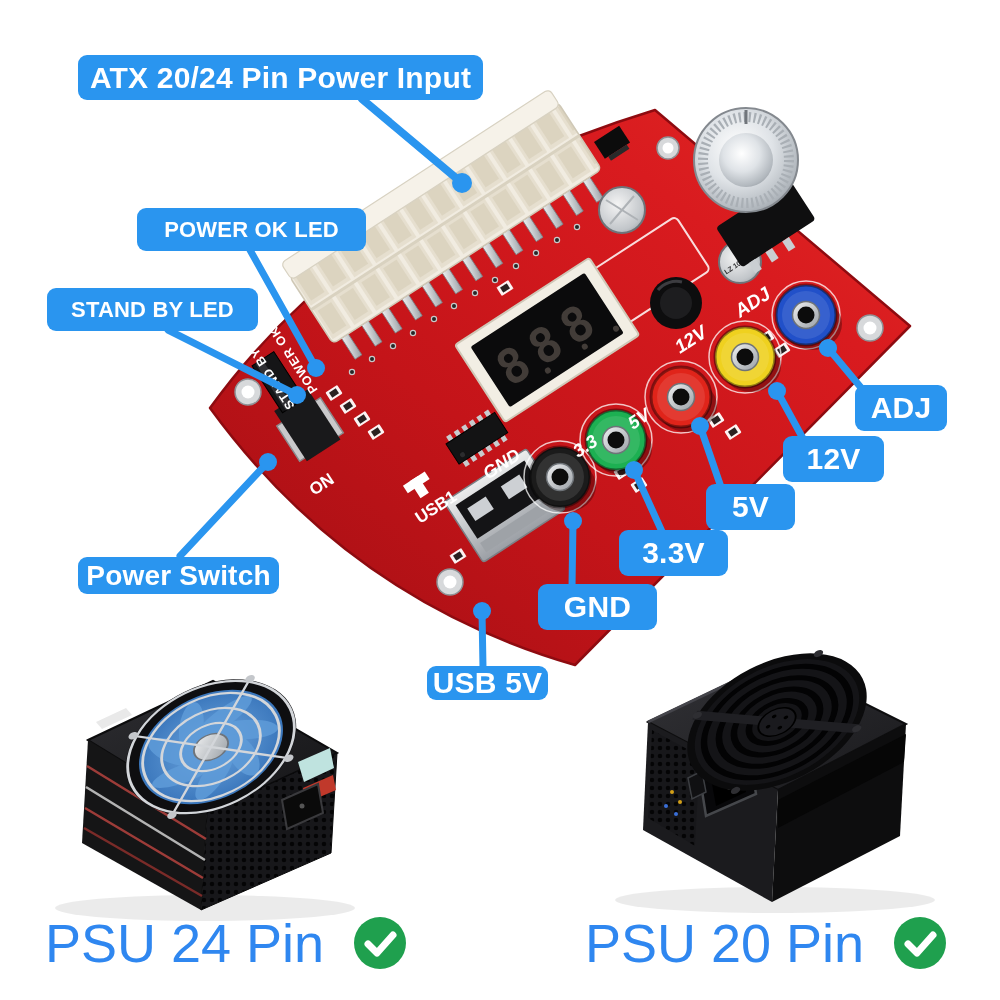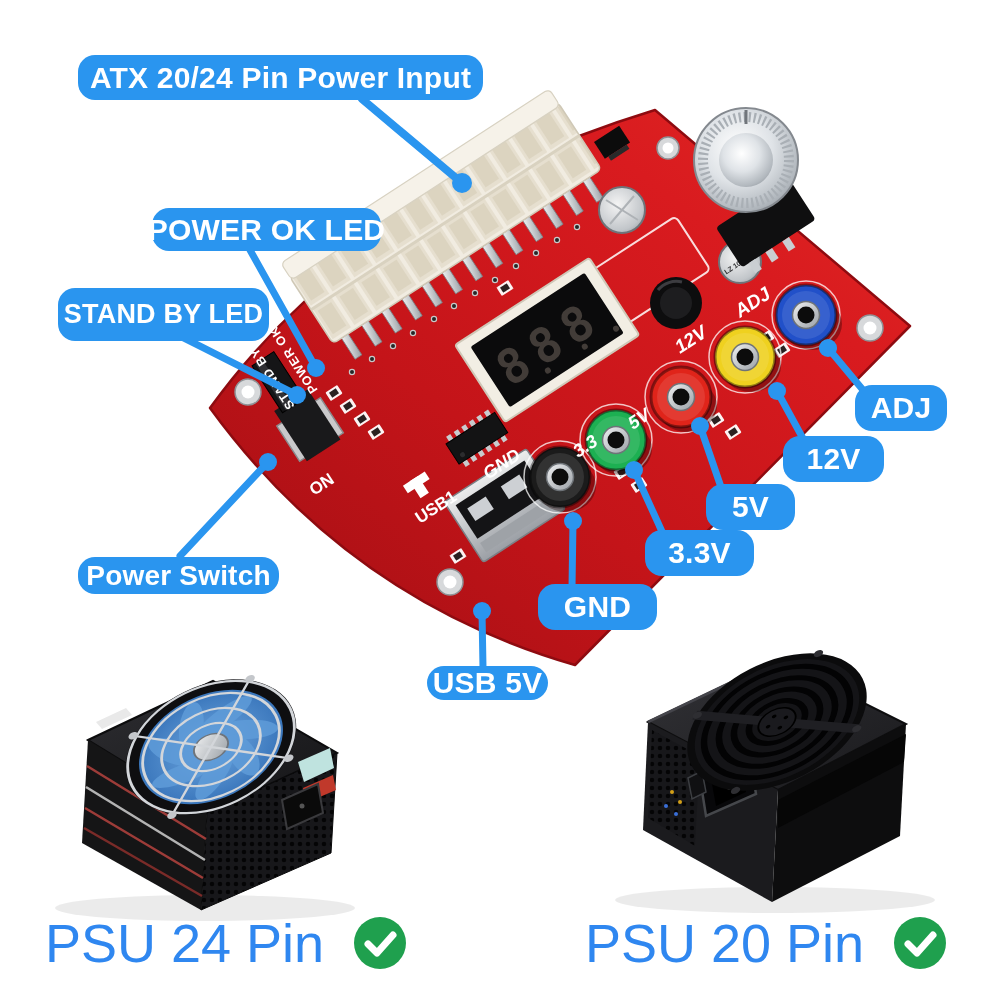--- a/index.html
+++ b/index.html
@@ -1,20 +1,20 @@
 <!DOCTYPE html>
 <html style="--callout-bg: #2a95ef; --footer-blue: #2f87f0;"><head>
 <meta charset="utf-8">
 <style>
   html,body{margin:0;padding:0;background:#ffffff;}
   #stage{position:relative;width:1000px;height:1000px;background:#ffffff;overflow:hidden;
          font-family:"Liberation Sans",sans-serif;}
   #scene{position:absolute;left:0;top:0;}
   .callout{position:absolute;background:var(--callout-bg,#2a95ef);color:#fff;font-weight:600;
-           border-radius:17px;display:flex;align-items:center;justify-content:center;
+           border-radius:9px;display:flex;align-items:center;justify-content:center;
            white-space:nowrap;letter-spacing:.2px;}
   .psu-caption{position:absolute;display:flex;align-items:center;gap:28px;}
   .psu-text{font-size:54px;color:var(--footer-blue,#2f87f0);font-weight:500;}
   .check{width:56px;height:56px;flex:0 0 auto;}
   .silk{fill:#ffffff;font-weight:bold;}
 </style>
 </head>
 <body>
 
 <div id="stage">
@@ -444,27 +444,27 @@
         <circle cx="828" cy="348" r="9"></circle>
         <circle cx="777" cy="391" r="9"></circle>
     <circle cx="700" cy="426" r="9"></circle>
         <circle cx="634" cy="470" r="9"></circle>
         <circle cx="573" cy="521" r="9"></circle>
     <circle cx="482" cy="611" r="9"></circle>
   </g>
 </svg>
 
 <div class="callout" style="left:78px;top:55px;width:405px;height:45px;font-size:30px">ATX 20/24 Pin Power Input</div>
-<div class="callout" style="left:152px;top:208px;width:229px;height:43px;font-size:30px">POWER OK LED</div>
-<div class="callout" style="left:58px;top:288px;width:211px;height:53px;font-size:27px">STAND BY LED</div>
+<div class="callout" style="left:137px;top:208px;width:229px;height:43px;font-size:22px">POWER OK LED</div>
+<div class="callout" style="left:47px;top:288px;width:211px;height:43px;font-size:22px">STAND BY LED</div>
 <div class="callout" style="left:78px;top:557px;width:201px;height:37px;font-size:28px">Power Switch</div>
 <div class="callout" style="left:855px;top:385px;width:92px;height:46px;font-size:30px">ADJ</div>
 <div class="callout" style="left:783px;top:436px;width:101px;height:46px;font-size:30px">12V</div>
 <div class="callout" style="left:706px;top:484px;width:89px;height:46px;font-size:30px">5V</div>
-<div class="callout" style="left:645px;top:530px;width:109px;height:46px;font-size:30px">3.3V</div>
+<div class="callout" style="left:619px;top:530px;width:109px;height:46px;font-size:30px">3.3V</div>
 <div class="callout" style="left:538px;top:584px;width:119px;height:46px;font-size:30px">GND</div>
 <div class="callout" style="left:427px;top:666px;width:121px;height:34px;font-size:30px">USB 5V</div>
 
 <div class="psu-caption" style="left:45px;top:912px;">
   <span class="psu-text">PSU 24 Pin</span>
   <svg class="check" viewBox="0 0 56 56">
     <circle cx="28" cy="28" r="26" fill="#1fa04e"></circle>
     <path d="M16 29 l9 9 l16 -18" stroke="#fff" stroke-width="7" fill="none" stroke-linecap="round" stroke-linejoin="round"></path>
   </svg>
 </div>

